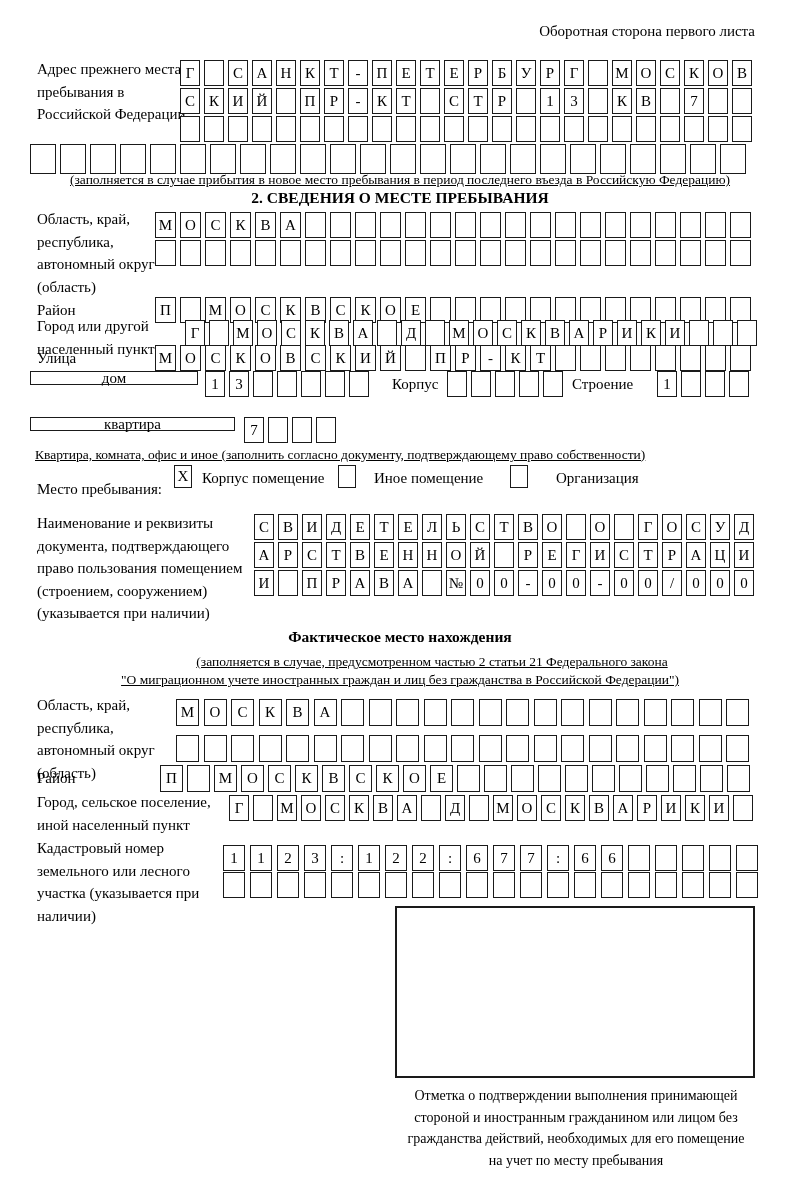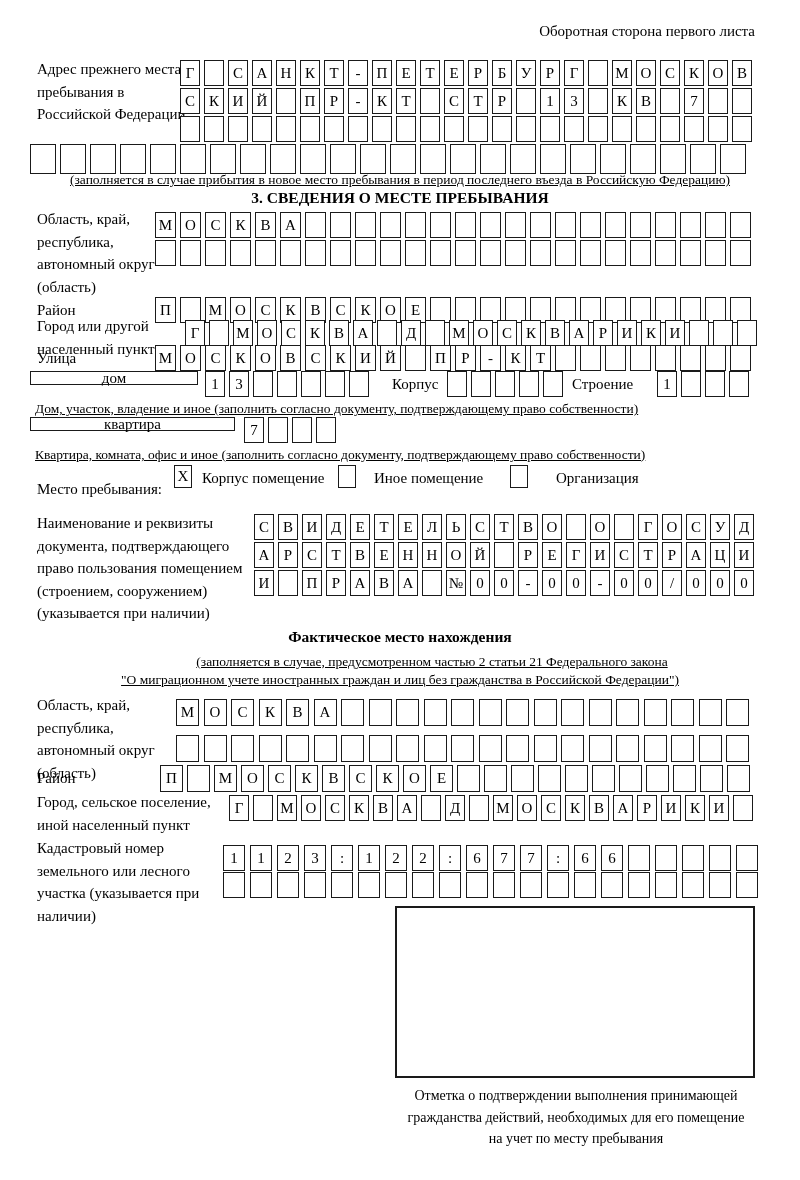--- a/index.html
+++ b/index.html
@@ -133,21 +133,21 @@
       <div class="cell"></div>
       <div class="cell"></div>
       <div class="cell"></div>
       <div class="cell"></div>
       <div class="cell"></div>
       <div class="cell"></div>
       <div class="cell"></div>
     </div>
   <div class="abs note center" style="top:171px;">(заполняется в случае прибытия в новое место пребывания в период последнего въезда в Российскую Федерацию)</div>
 
-  <div class="abs title center" style="top:189px;">3. СВЕДЕНИЯ О МЕСТЕ ПРЕБЫВАНИЯ</div>
+  <div class="abs title center" style="top:189px;">2. СВЕДЕНИЯ О МЕСТЕ ПРЕБЫВАНИЯ</div>
 
   <div class="abs label" style="top:208px;left:37px;width:120px;">Область, край, республика, автономный округ (область)</div>
   <div class="abs cells w21" style="top:212px;left:155px;">
       <div class="cell">М</div>
       <div class="cell">О</div>
       <div class="cell">С</div>
       <div class="cell">К</div>
       <div class="cell">В</div>
       <div class="cell">А</div>
       <div class="cell"></div>
@@ -298,21 +298,20 @@
       <div class="cell"></div>
       <div class="cell"></div>
     </div>
   <div class="abs label" style="top:373px;left:572px;">Строение</div>
   <div class="abs cells" style="top:371px;left:657px;">
       <div class="cell">1</div>
       <div class="cell"></div>
       <div class="cell"></div>
       <div class="cell"></div>
     </div>
-  <div class="abs note" style="top:400px;left:35px;">Дом, участок, владение и иное (заполнить согласно документу, подтверждающему право собственности)</div>
 
   <div class="abs labelbox" style="top:417px;left:30px;width:205px;">квартира</div>
   <div class="abs cells" style="top:417px;left:244px;">
       <div class="cell">7</div>
       <div class="cell"></div>
       <div class="cell"></div>
       <div class="cell"></div>
     </div>
   <div class="abs note" style="top:446px;left:35px;">Квартира, комната, офис и иное (заполнить согласно документу, подтверждающему право собственности)</div>
 
@@ -541,17 +540,18 @@
       <div class="cell"></div>
       <div class="cell"></div>
       <div class="cell"></div>
       <div class="cell"></div>
       <div class="cell"></div>
     </div>
 
   <div class="abs stampbox" style="top:906px;left:395px;width:360px;height:172px;"></div>
   <div class="abs caption" style="top:1085px;left:390px;width:372px;">
     <div>Отметка о подтверждении выполнения принимающей</div>
+    <div>стороной и иностранным гражданином или лицом без</div>
     <div>гражданства действий, необходимых для его помещение</div>
     <div>на учет по месту пребывания</div>
   </div>
 
 </div>
 
 </body></html>

